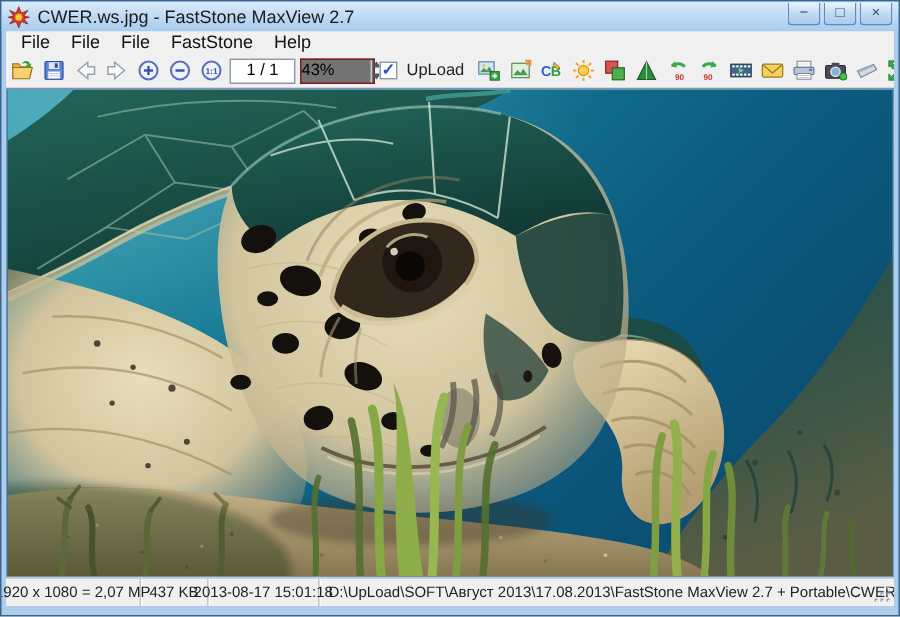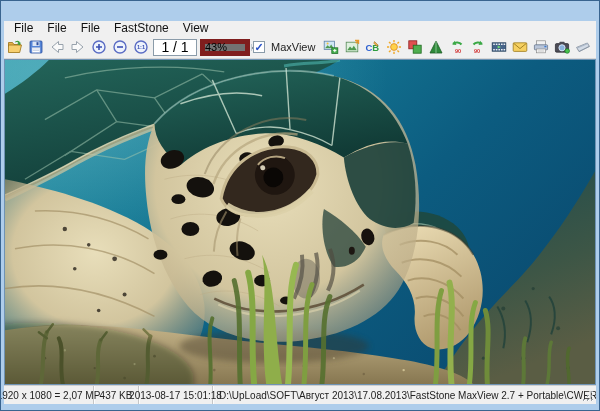--- a/index.html
+++ b/index.html
@@ -16,23 +16,23 @@
     background:linear-gradient(#eaf4fd,#c3dcf3 45%,#a9ccec);color:#2d5278;font-size:10px;
     line-height:13px;text-align:center;cursor:default;user-select:none;}
   
   .client{position:absolute;left:3px;right:3px;top:20px;bottom:6px;display:flex;flex-direction:column;background:#f0f0f0;}
   .menubar{height:15px;display:flex;align-items:center;padding-left:3px;font-size:12px;color:#111;background:#f0f0f0;}
   .menu-item{padding:0 7px;line-height:15px;}
   .toolbar{height:23px;display:flex;align-items:center;padding:0 2px;gap:3px;background:#f0f0f0;
     border-bottom:1px solid #d6d6d6;overflow:hidden;white-space:nowrap;}
   .tbtn{width:18px;height:20px;display:flex;align-items:center;justify-content:center;flex:0 0 auto;}
   .icon{width:16px;height:16px;display:block;}
-  .pagebox{width:44px;height:17px;background:#fff;border:1px solid #8a9ba9;font-size:14px;
+  .pagebox{width:44px;height:17px;background:#fff;border:1px solid #8a9ba9;font-size:11px;
     display:flex;align-items:center;justify-content:center;flex:0 0 auto;}
-  .zoombox{width:50px;height:17px;background:#737373;border:5px solid #7f1d1d;display:flex;
+  .zoombox{width:50px;height:17px;background:#737373;border:1px solid #7f1d1d;display:flex;
     align-items:stretch;font-size:11px;flex:0 0 auto;gap:24px;}
   .zoomval{flex:1;display:flex;align-items:center;justify-content:center;}
   .spin{width:11px;border-left:1px solid #c2cad2;display:flex;flex-direction:column;}
   .spin>div{flex:1;display:flex;align-items:center;justify-content:center;}
   .tri-up{width:0;height:0;border-left:3px solid transparent;border-right:3px solid transparent;border-bottom:4px solid #49596b;}
   .tri-dn{width:0;height:0;border-left:3px solid transparent;border-right:3px solid transparent;border-top:4px solid #49596b;}
   .cb{width:12px;height:12px;background:#fff;border:1px solid #8a9ba9;font-size:11px;line-height:10px;
     color:#2a52c8;text-align:center;flex:0 0 auto;font-weight:bold;}
   .cb-label{font-size:11px;color:#222;margin-left:3px;margin-right:4px;}
   .grow{margin-left:auto;}
@@ -46,29 +46,41 @@
     box-shadow:1px 0 0 #fdfdfd;padding:0 2px;white-space:nowrap;}
   .c1{width:90px;} .c2{width:45px;} .c3{width:74px;}
   .spath{flex:1;justify-content:flex-start;padding-left:6px;overflow:hidden;border-right:none;box-shadow:none;}
   .grip{position:absolute;right:1px;bottom:1px;width:13px;height:13px;}
 </style>
 </head>
 <body>
 
 <div class="window">
 
+  <div class="titlebar">
+    <svg class="logo" viewBox="0 0 16 16">
+      <polygon points="8,0.5 9.8,5 14.5,3.2 11.6,7 15.5,8 11.6,9 14.5,12.8 9.8,11 8,15.5 6.2,11 1.5,12.8 4.4,9 0.5,8 4.4,7 1.5,3.2 6.2,5" fill="#d8372a" stroke="#8a150e" stroke-width="0.5"></polygon>
+      <circle cx="8" cy="8" r="2.6" fill="#f8c83c" stroke="#c07818" stroke-width="0.5"></circle>
+    </svg>
+    <div class="title-text">CWER.ws.jpg - FastStone MaxView 2.7</div>
+    <div class="winbtns">
+      <div class="winbtn">−</div>
+      <div class="winbtn">□</div>
+      <div class="winbtn">×</div>
+    </div>
+  </div>
 
   <div class="client">
 
     <div class="menubar">
       <div class="menu-item">File</div>
       <div class="menu-item">File</div>
       <div class="menu-item">File</div>
       <div class="menu-item">FastStone</div>
-      <div class="menu-item">View</div>
+      <div class="menu-item">Help</div>
     </div>
 
     <div class="toolbar">
       <div class="tbtn">
           <svg class="icon" viewBox="0 0 16 16">
             <path d="M1.5 3.5h4l1.5 2h6.5v1.8H1.5z" fill="#e9b34a" stroke="#9a7214" stroke-width="0.8"></path>
             <path d="M1.5 6h13l-1.8 7.5H1.5z" fill="#f7cf6f" stroke="#9a7214" stroke-width="0.8"></path>
             <path d="M8.2 2.6c2.4-1.8 4.6-0.9 4.8 1.4l1.2-0.7-1.6 3-2.6-1.4 1.3-0.6c-0.4-1.5-1.9-1.8-3.1-0.7z" fill="#3f9e3f"></path>
           </svg>
         </div>
@@ -115,21 +127,21 @@
         <div class="spin">
           <div>
               <div class="tri-up"></div>
             </div>
           <div>
               <div class="tri-dn"></div>
             </div>
         </div>
       </div>
       <div class="cb">✓</div>
-      <div class="cb-label">MaxView</div>
+      <div class="cb-label">UpLoad</div>
       <div class="tbtn">
           <svg class="icon" viewBox="0 0 16 16">
             <rect x="1.2" y="2.2" width="10.2" height="8.2" fill="#cfe7f6" stroke="#5f82a6" stroke-width="0.8"></rect>
             <path d="M2 9.2l2.6-3 1.8 1.8 1.8-2.6 2.4 3.8z" fill="#4f9a4f"></path>
             <circle cx="4.6" cy="4.6" r="1" fill="#f2c13d"></circle>
             <rect x="8.8" y="8.8" width="6" height="5.6" fill="#43ad4b" stroke="#21702a" stroke-width="0.8"></rect>
             <path d="M10.2 11.6h3.2M11.8 10v3.2" stroke="#fff" stroke-width="1"></path>
           </svg>
         </div>
       <div class="tbtn">

